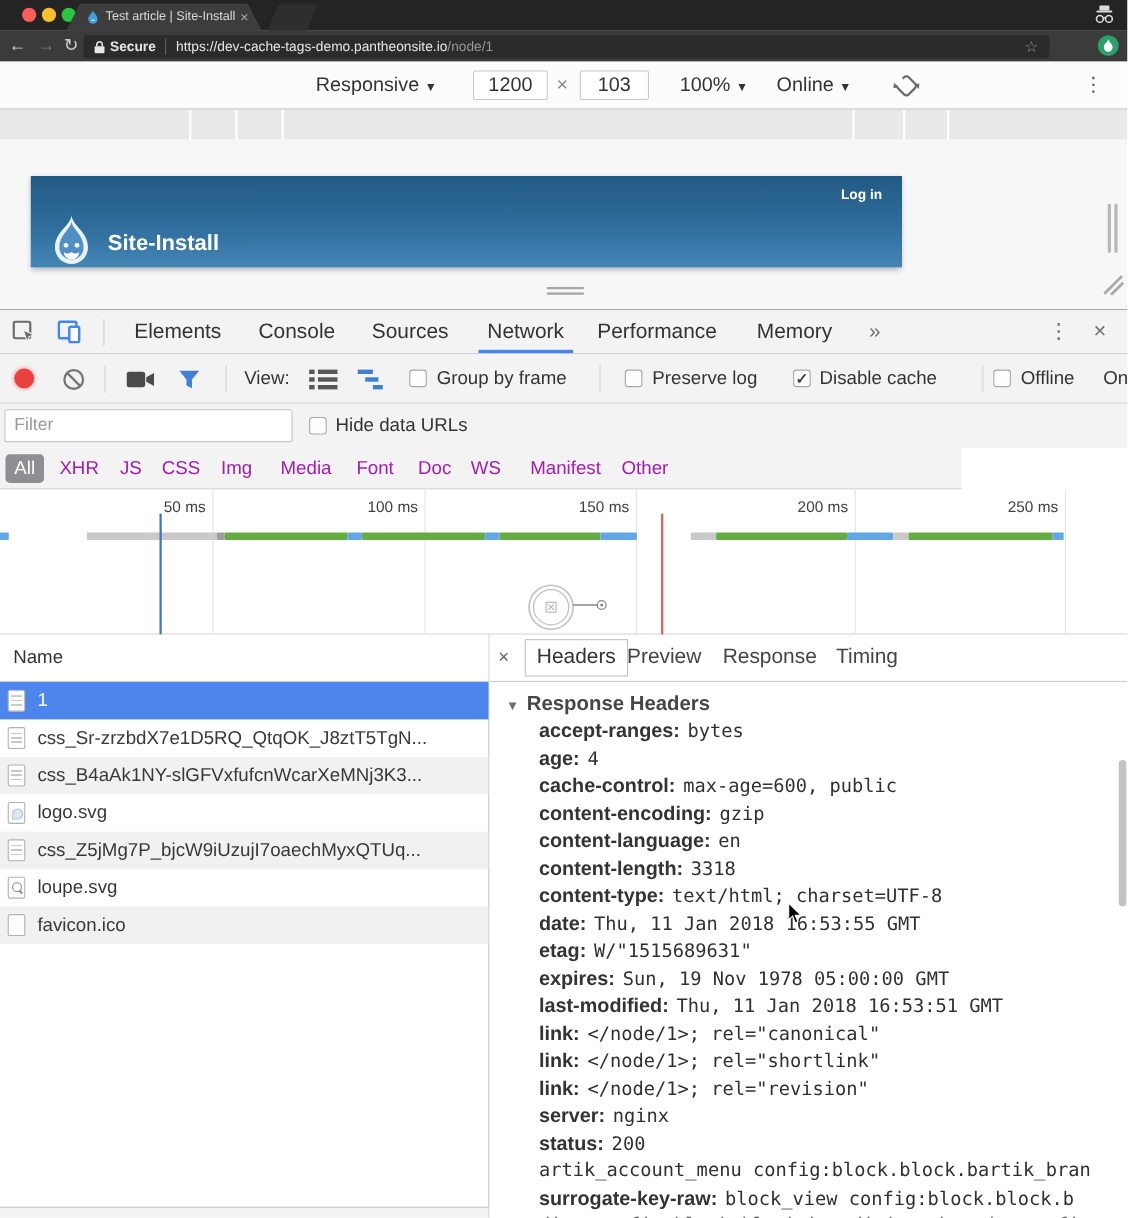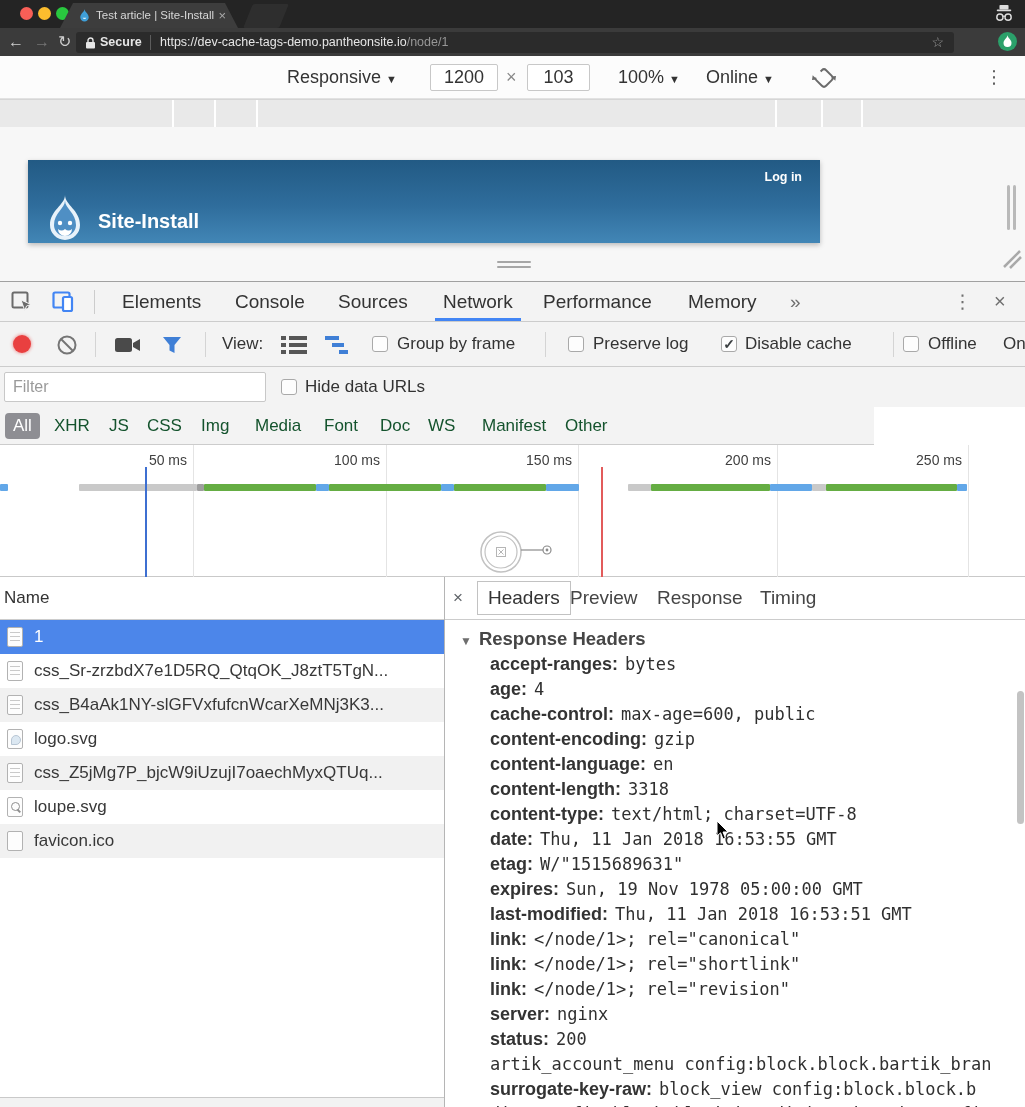--- a/index.html
+++ b/index.html
@@ -66,32 +66,32 @@
   .tb-label { position:absolute; top:0; line-height:44px; font-size:17px; color:#333; white-space:nowrap; }
   .checkbox { position:absolute; top:14px; width:16px; height:16px; border:1.5px solid #a9a9a9; border-radius:3px; background:#fdfdfd;
               font-size:14px; line-height:14px; text-align:center; color:#3c4043; font-weight:bold; }
 
   #filter-row { position:absolute; left:0; top:85px; width:1025px; height:40px; background:#f3f3f3; }
   #filter-input { position:absolute; left:4px; top:5px; width:262px; height:30px; border:1px solid #c8c8c8; border-radius:2px;
                   padding-left:8px; font-size:16px; color:#333; font-family:"Liberation Sans",sans-serif; }
   #filter-input::placeholder { color:#9a9a9a; }
 
   #chips-row { position:absolute; left:0; top:125px; width:874px; height:38px; background:#f3f3f3; border-bottom:1px solid #ccc;text-decoration:underline; }
-  .chip { position:absolute; top:6px; height:26px; line-height:26px; font-size:17px; color:#14532d; padding:0 4px; white-space:nowrap; }
+  .chip { position:absolute; top:6px; height:26px; line-height:26px; font-size:17px; color:#a21caf; padding:0 4px; white-space:nowrap; }
   .chip.selected { background:#8e8e93; color:#fff; border-radius:4px; padding:0 8px; }
 
   #overview { position:absolute; left:0; top:163px; width:1025px; height:132px; background:#fff; border-bottom:1px solid #c9c9c9; }
   .gridline { position:absolute; top:0; width:1px; height:132px; background:#e4e4e4; }
   .tick { position:absolute; top:7px; width:70px; text-align:right; font-size:14px; color:#404040; }
   .ov-bar { position:absolute; top:39px; height:7px; border-radius:1px; }
   .ev-line { position:absolute; top:22px; width:2px; height:110px; }
 
   #panes { position:absolute; left:0; top:295px; width:1025px; height:531px; }
   #left-pane { position:absolute; left:0; top:0; width:445px; height:531px; background:#fff; border-right:1px solid #b5b5b5; }
-  #name-header { position:absolute; left:0; top:0; width:444px; height:43px; line-height:42px; padding-left:4px;
+  #name-header { position:absolute; left:0; top:0; width:444px; height:43px; line-height:42px; padding-left:12px;
                  font-size:17px; color:#333; border-bottom:1px solid #ccc; background:#fff; }
   #req-rows { position:absolute; left:0; top:43px; width:444px; }
   .req-row { position:relative; height:34px; line-height:34px; font-size:17px; color:#383838; white-space:nowrap; overflow:hidden; }
   .req-row.stripe { background:#f1f1f1; }
   .req-row.sel { background:#4c86ea; color:#fff; }
   .fico { position:absolute; left:7px; top:7px; width:16px; height:20px; background:#fdfdfd; border:1px solid #b2b2b2; border-radius:2px; }
   .fico.doc::before { content:""; position:absolute; left:2px; top:4px; width:10px; height:11px;
       background:repeating-linear-gradient(#c9c9c9 0 1.5px, transparent 1.5px 4px); }
   .fico.img::before { content:""; position:absolute; left:3px; top:5px; width:8px; height:8px; background:#dce8f2; border:1px solid #b8c6d4; border-radius:50% 50% 50% 0; }
   .fico.loupe::before { content:""; position:absolute; left:3px; top:4px; width:7px; height:7px; border:1.5px solid #8f8f8f; border-radius:50%; }

